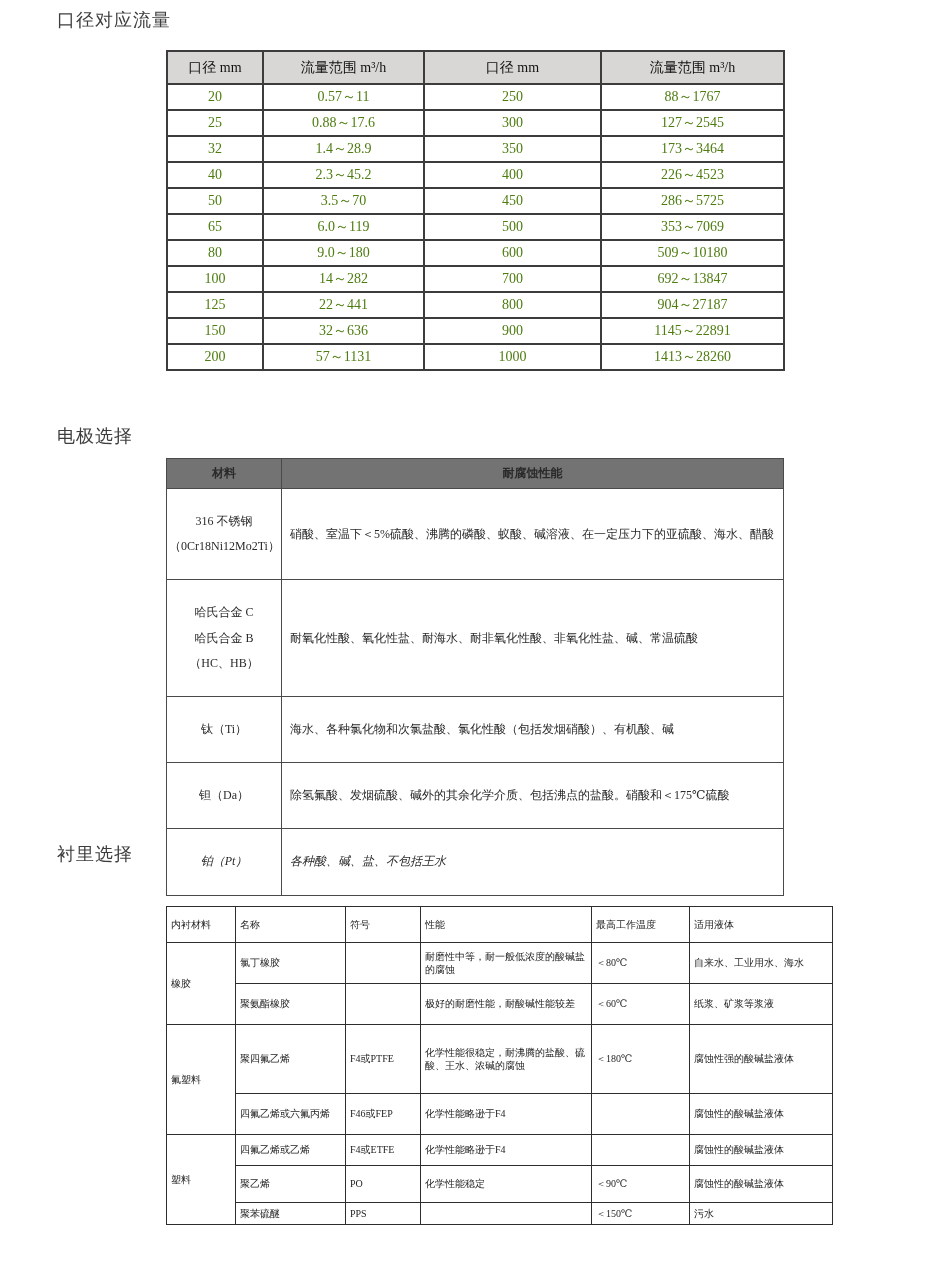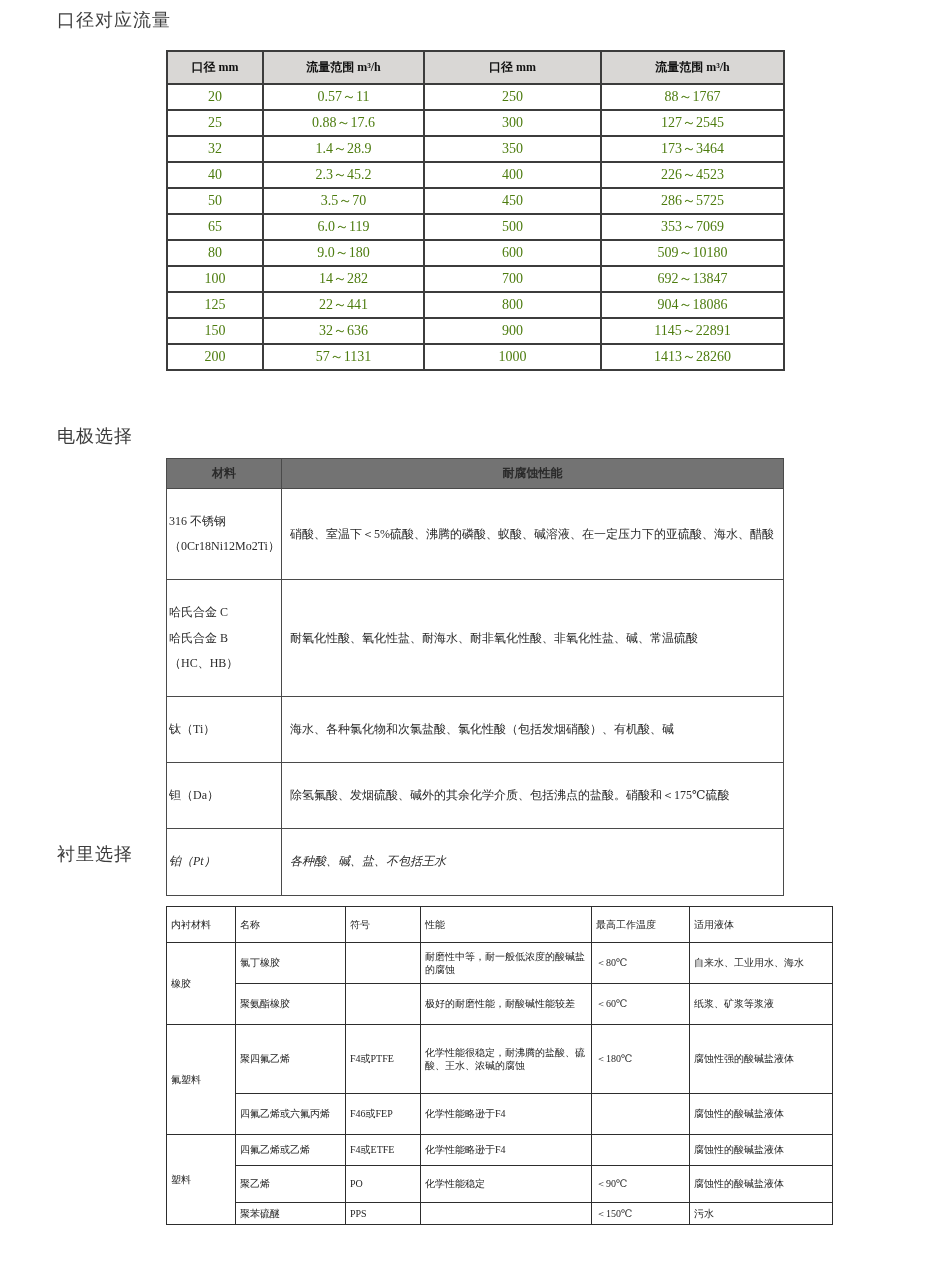--- a/index.html
+++ b/index.html
@@ -32,22 +32,22 @@
     font-size: 14px;
   }
   .flow-table th, .flow-table td {
     border: 2px solid #3c3c3c;
     text-align: center;
     padding: 0 2px;
   }
   .flow-table th {
     background: #d9d7d5;
     height: 33px;
-    font-weight: bold;
-    font-size: 12px;
+    font-weight: normal;
+    font-size: 14px;
     color: #111;
   }
   .flow-table td { height: 26px; color: #4d7c0f; }
 
   
   .electrode-table {
     position: absolute; left: 166px; top: 458px; width: 617px;
     font-family: "Liberation Serif", "DejaVu Serif", serif;
     font-size: 12px;
   }
@@ -56,20 +56,21 @@
     color: #2a2a2a;
   }
   .electrode-table th {
     background: #737373;
     height: 30px;
     font-weight: bold;
     font-size: 12px;
     text-align: center;
   }
   .electrode-table td.mat {
+    text-align: center;
     white-space: pre-line;
     line-height: 2.1;
     width: 115px;
     padding: 20px 2px;
   }
   .electrode-table td.perf {
     text-align: left;
     padding: 4px 8px;
     line-height: 1.6;
   }
@@ -175,21 +176,21 @@
       <tr>
           <td>100</td>
           <td>14～282</td>
           <td>700</td>
           <td>692～13847</td>
         </tr>
       <tr>
           <td>125</td>
           <td>22～441</td>
           <td>800</td>
-          <td>904～18086</td>
+          <td>904～27187</td>
         </tr>
       <tr>
           <td>150</td>
           <td>32～636</td>
           <td>900</td>
           <td>1145～22891</td>
         </tr>
       <tr>
           <td>200</td>
           <td>57～1131</td>

